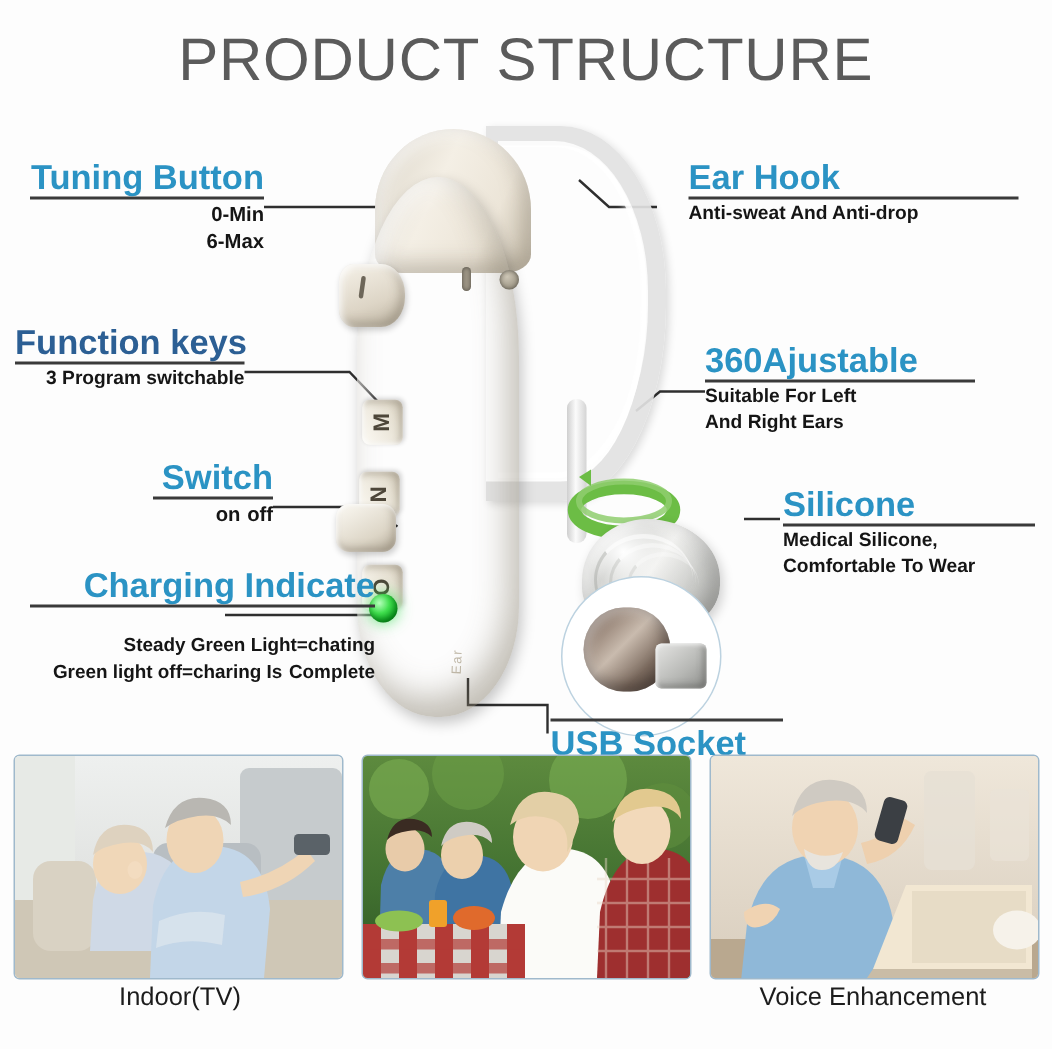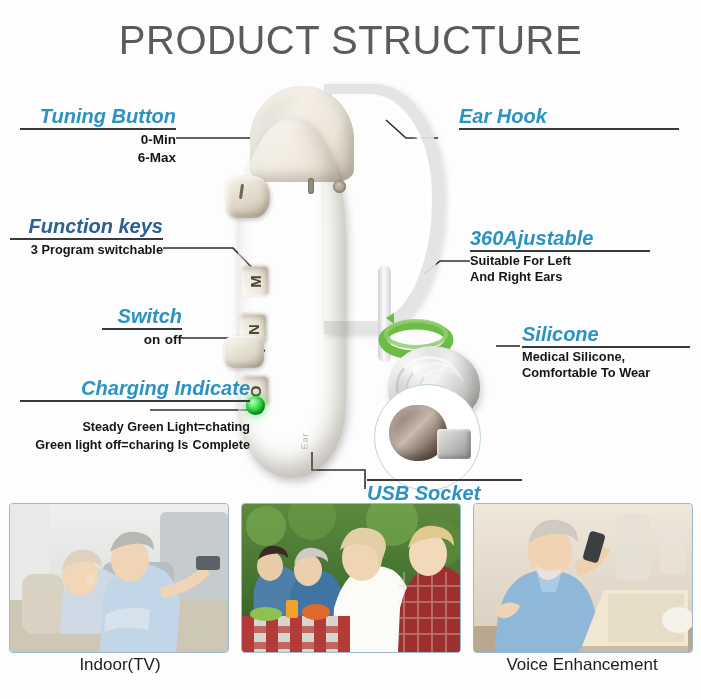--- a/index.html
+++ b/index.html
@@ -16,22 +16,22 @@
   .title{
     position:absolute;left:0;top:18px;width:701px;
     text-align:center;
     font-size:40px;font-weight:400;letter-spacing:.5px;
     color:#5b5b5b;
   }
 
   
   .callout{position:absolute;}
   .head{
-    font-size:20px;font-weight:700;line-height:1.05;
-    color:#2b93c4;white-space:nowrap;font-style:italic;
+    font-size:23px;font-weight:700;line-height:1.05;
+    color:#2b93c4;white-space:nowrap;
   }
   .head.navy{color:#2c5f94;}
   .rule{height:2px;background:#3a3a3a;margin-top:1px;}
   .sub{
     font-size:13.5px;font-weight:700;color:#151515;
     line-height:1.13;margin-top:2px;white-space:nowrap;
   }
   .sub.small{font-size:12.6px;}
   .sub.mid{font-size:12.8px;}
   .c-right .head,.c-right .sub{text-align:left;}
@@ -270,20 +270,21 @@
     <div class="head">Charging Indicate</div>
     <div class="rule"></div>
     <div class="sub small" style="text-align:left;margin-top:18px;">Steady Green Light=chating</div>
     <div class="sub small" style="text-align:left;">Green light off=charing Is</div>
     <div class="sub small" style="text-align:left;">Complete</div>
   </div>
 
   <div class="callout c-right" style="left:459px;top:106px;width:220px;">
     <div class="head">Ear Hook</div>
     <div class="rule"></div>
+    <div class="sub mid">Anti-sweat And Anti-drop</div>
   </div>
 
   <div class="callout c-right" style="left:470px;top:228px;width:180px;">
     <div class="head">360Ajustable</div>
     <div class="rule"></div>
     <div class="sub mid">Suitable For Left</div>
     <div class="sub mid">And Right Ears</div>
   </div>
 
   <div class="callout c-right" style="left:522px;top:324px;width:168px;">

